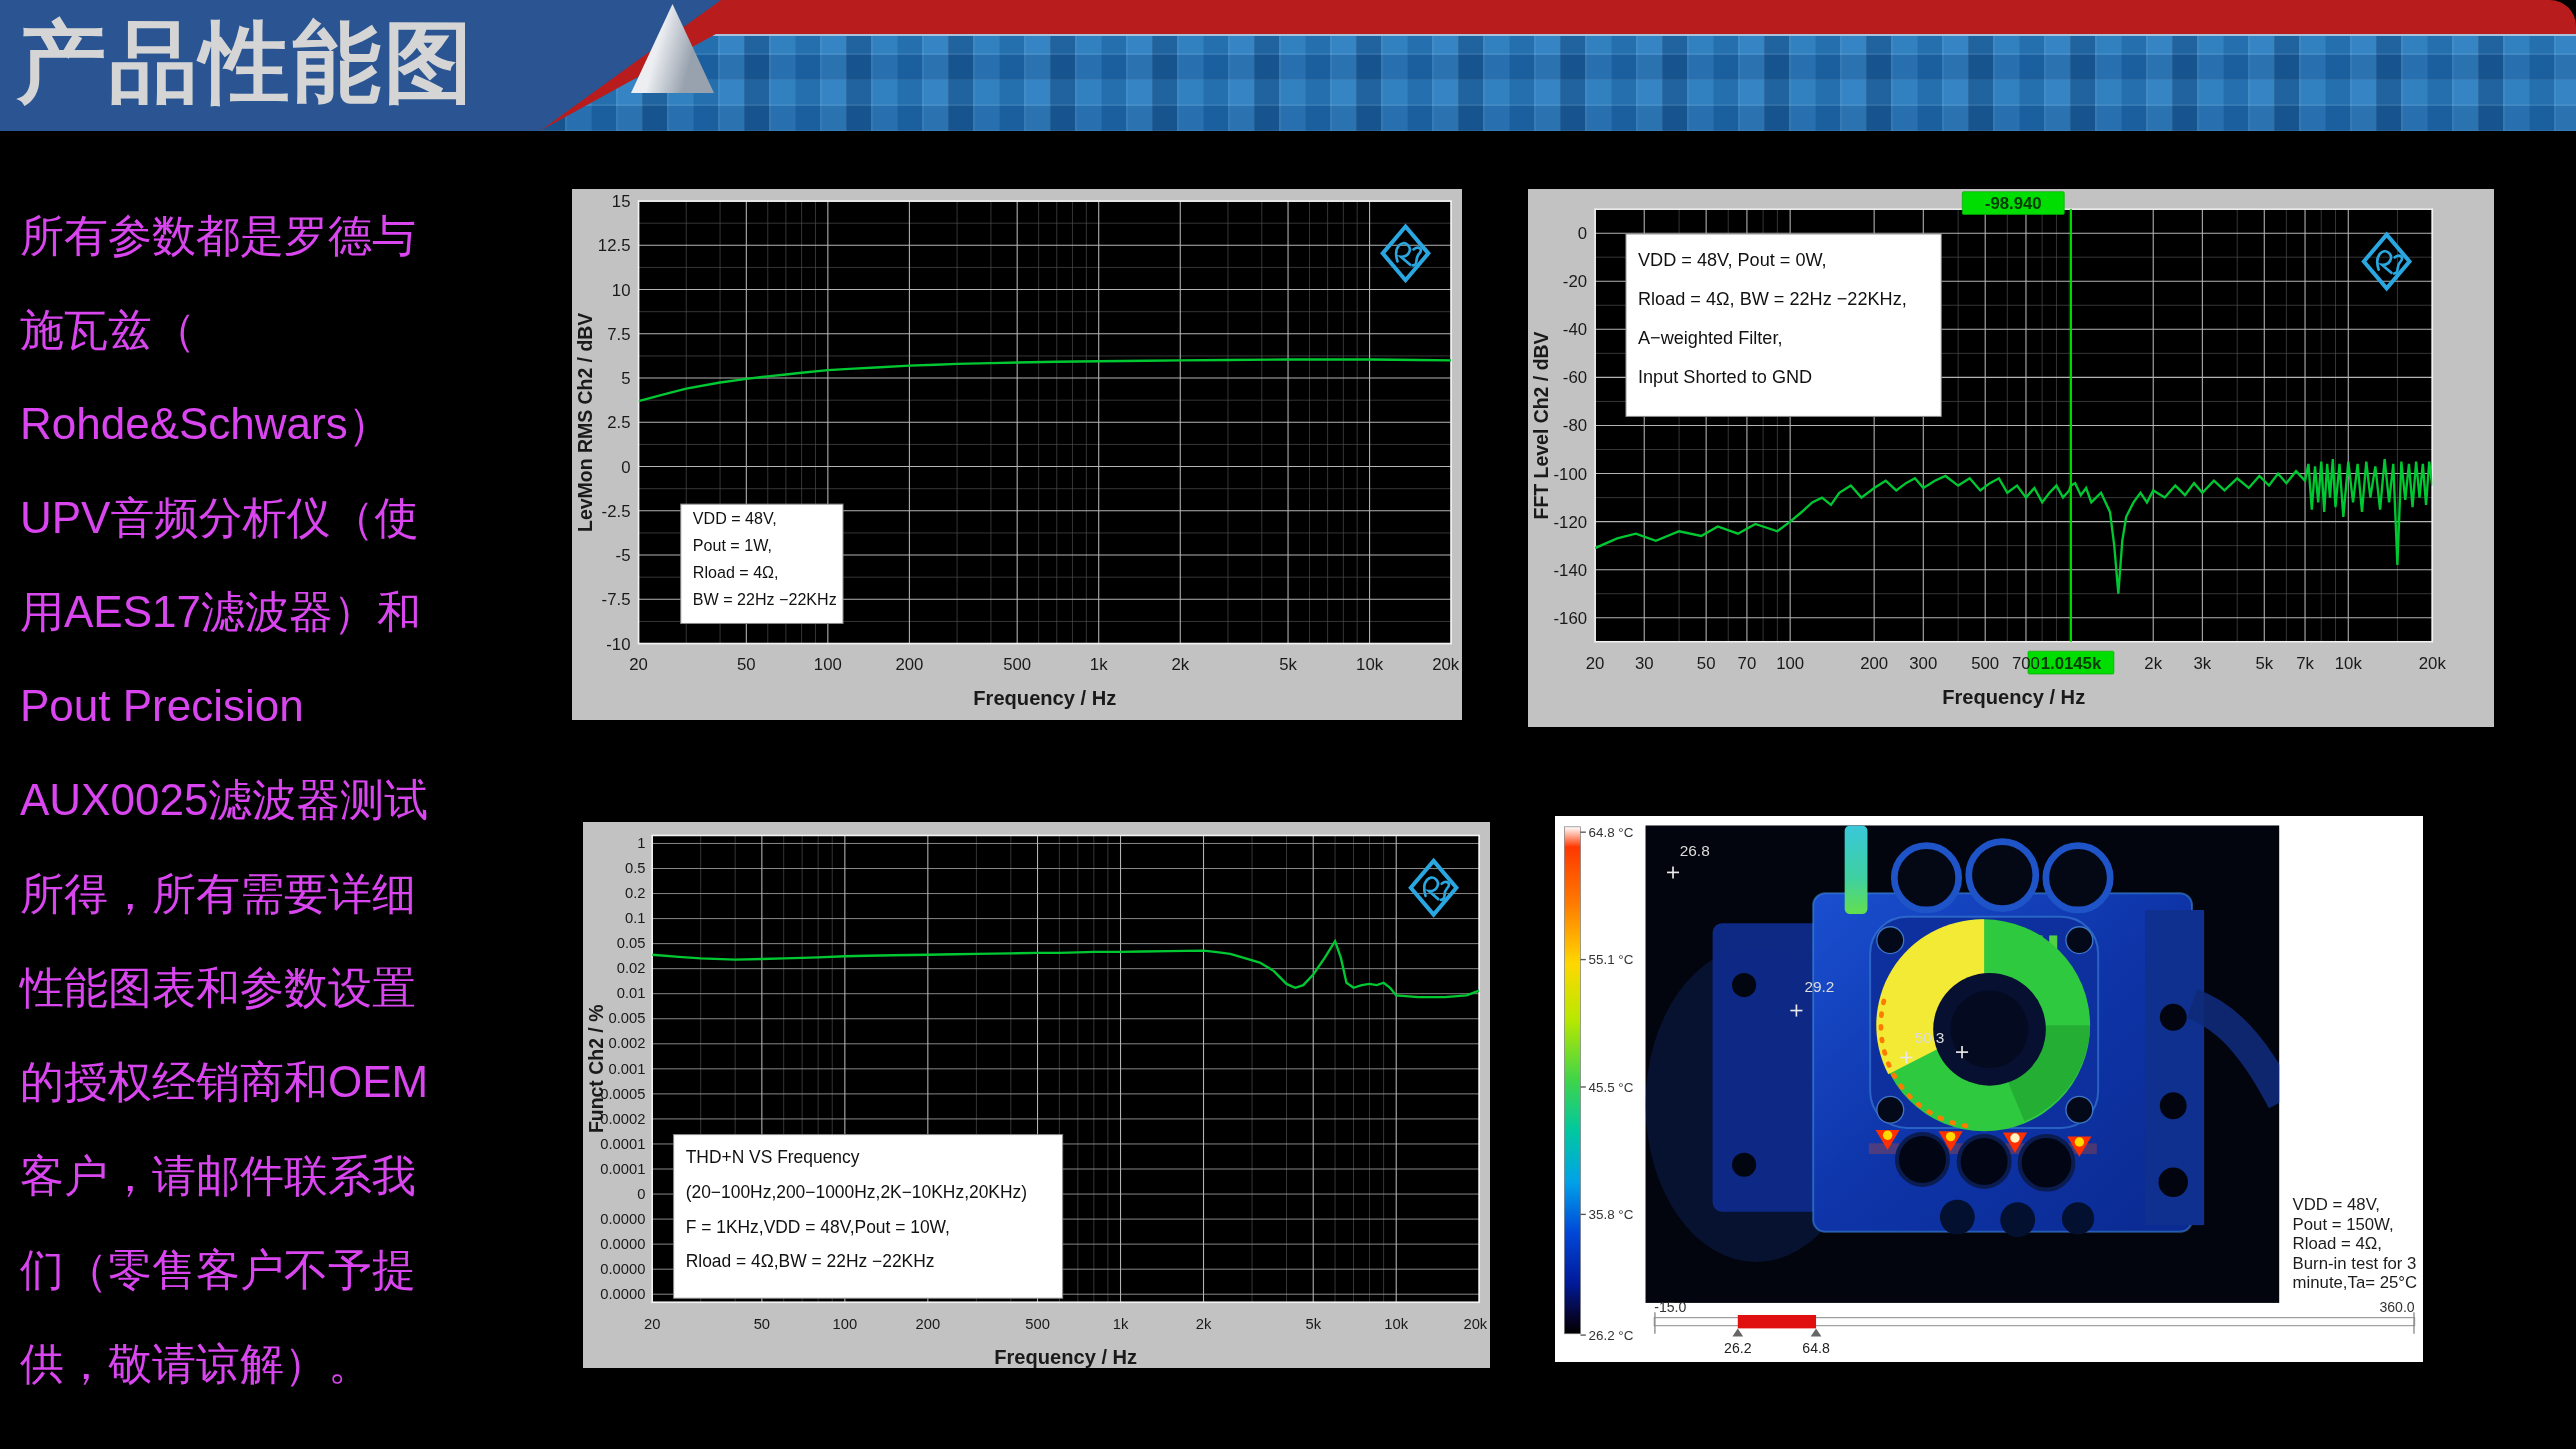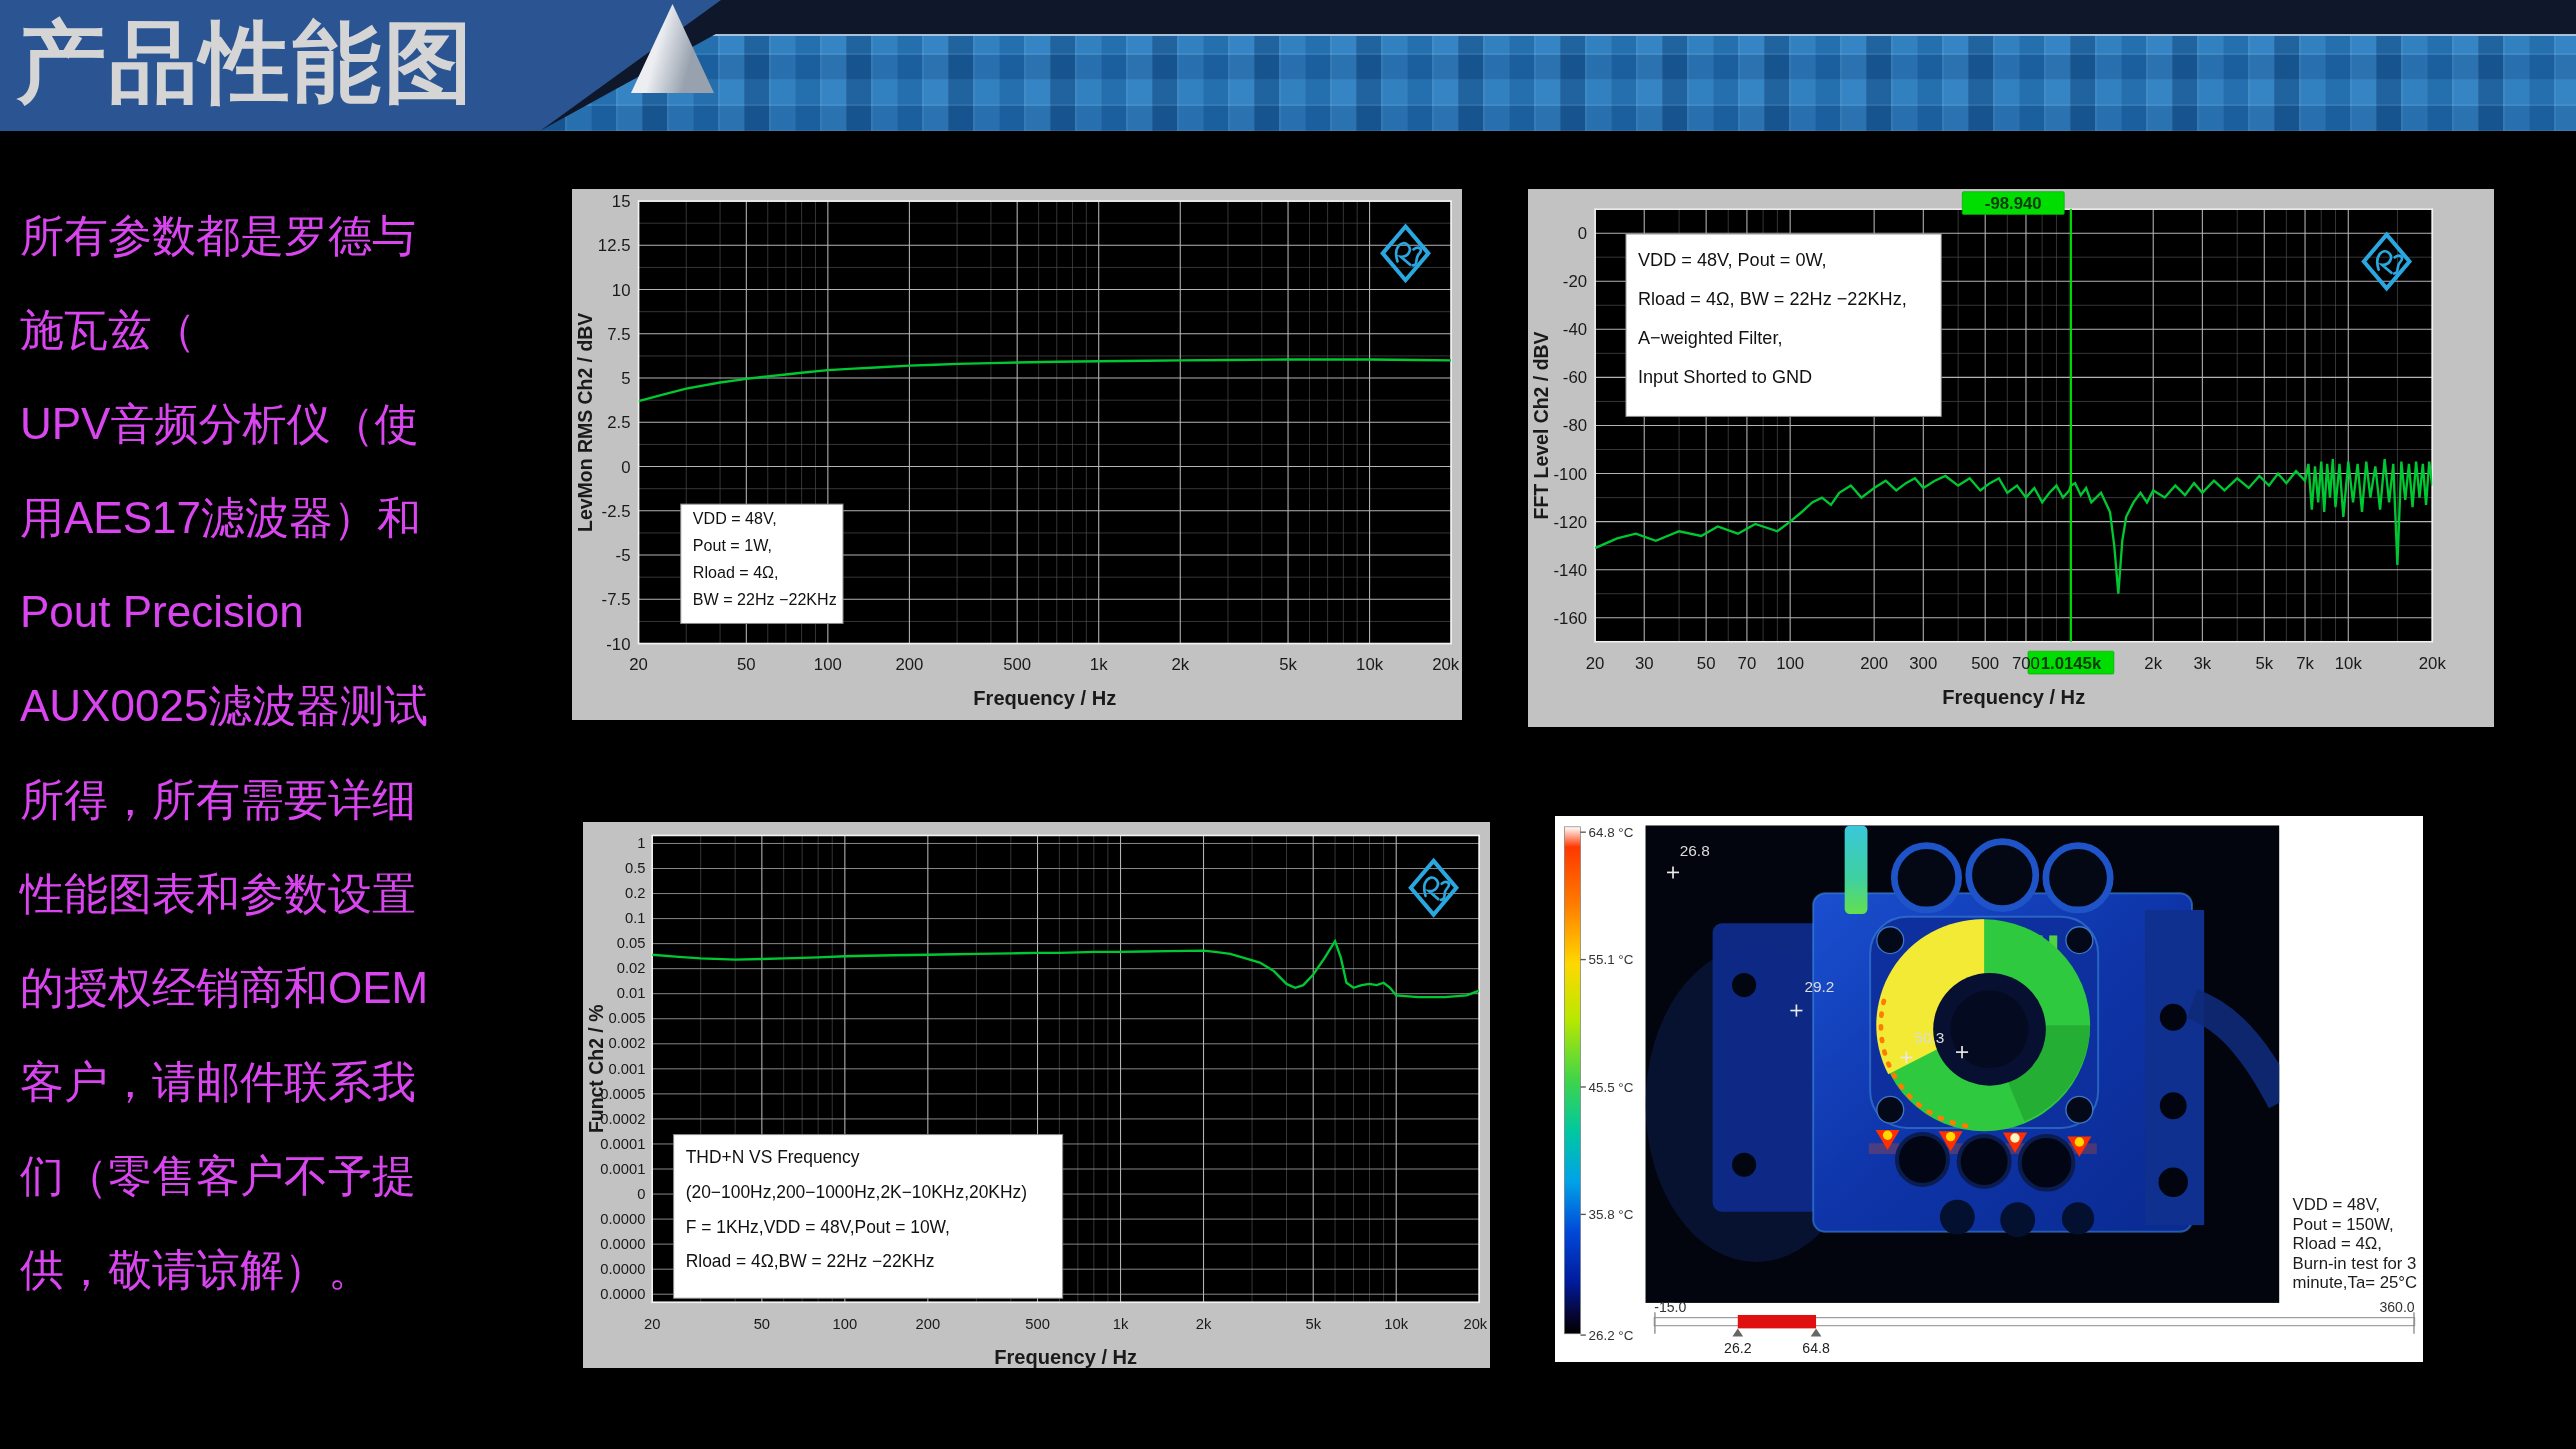--- a/index.html
+++ b/index.html
@@ -1,19 +1,19 @@
 <!DOCTYPE html>
 <html style="font-size:10.7px"><head>
 <meta charset="utf-8">
 <style>
   html,body{margin:0;padding:0;background:#000;}
   #slide{position:relative;width:2576px;height:1449px;background:#000;overflow:hidden;
          font-family:"Liberation Sans",sans-serif;}
   
-  #header{position:absolute;left:0;top:0;width:2576px;height:131px;background:#0f172a;}
+  #header{position:absolute;left:0;top:0;width:2576px;height:131px;background:#b91c1c;border-radius:26px;}
   #header-blue{position:absolute;left:0;top:0;width:805px;height:131px;background:#2a5592;
     clip-path:polygon(0 0,721px 0,540px 100%,0 100%);}
   #header-mosaic{position:absolute;left:540px;top:34px;right:0;height:97px;background-color:#1f6dae;
     clip-path:polygon(176px 0,100% 0,100% 100%,0 100%);
     box-shadow:inset 0 2px 0 #a9c2da;
     background-image:
       repeating-linear-gradient(0deg, rgba(255,255,255,0.07) 0 1.3px, transparent 1.3px 25.5px),
       repeating-linear-gradient(90deg, rgba(255,255,255,0.06) 0 1.3px, transparent 1.3px 25.5px),
       repeating-linear-gradient(90deg, rgba(13,60,110,0.35) 0 25.5px, rgba(70,150,210,0.28) 25.5px 51px, rgba(25,90,150,0.30) 51px 76px, rgba(95,175,235,0.22) 76px 102px),
       repeating-linear-gradient(0deg, rgba(20,70,130,0.30) 0 25.5px, rgba(80,160,220,0.22) 25.5px 51px);}
@@ -37,20 +37,21 @@
   <div id="header">
     <div id="header-blue"></div>
     <div id="header-mosaic"></div>
     <div id="header-triangle"></div>
     <h1 id="page-title">产品性能图</h1>
   </div>
 
   <div id="sidebar">
       <div>所有参数都是罗德与</div>
       <div>施瓦兹（</div>
+      <div>Rohde&amp;Schwars）</div>
       <div>UPV音频分析仪（使</div>
       <div>用AES17滤波器）和</div>
       <div>Pout Precision</div>
       <div>AUX0025滤波器测试</div>
       <div>所得，所有需要详细</div>
       <div>性能图表和参数设置</div>
       <div>的授权经销商和OEM</div>
       <div>客户，请邮件联系我</div>
       <div>们（零售客户不予提</div>
       <div>供，敬请谅解）。</div>

